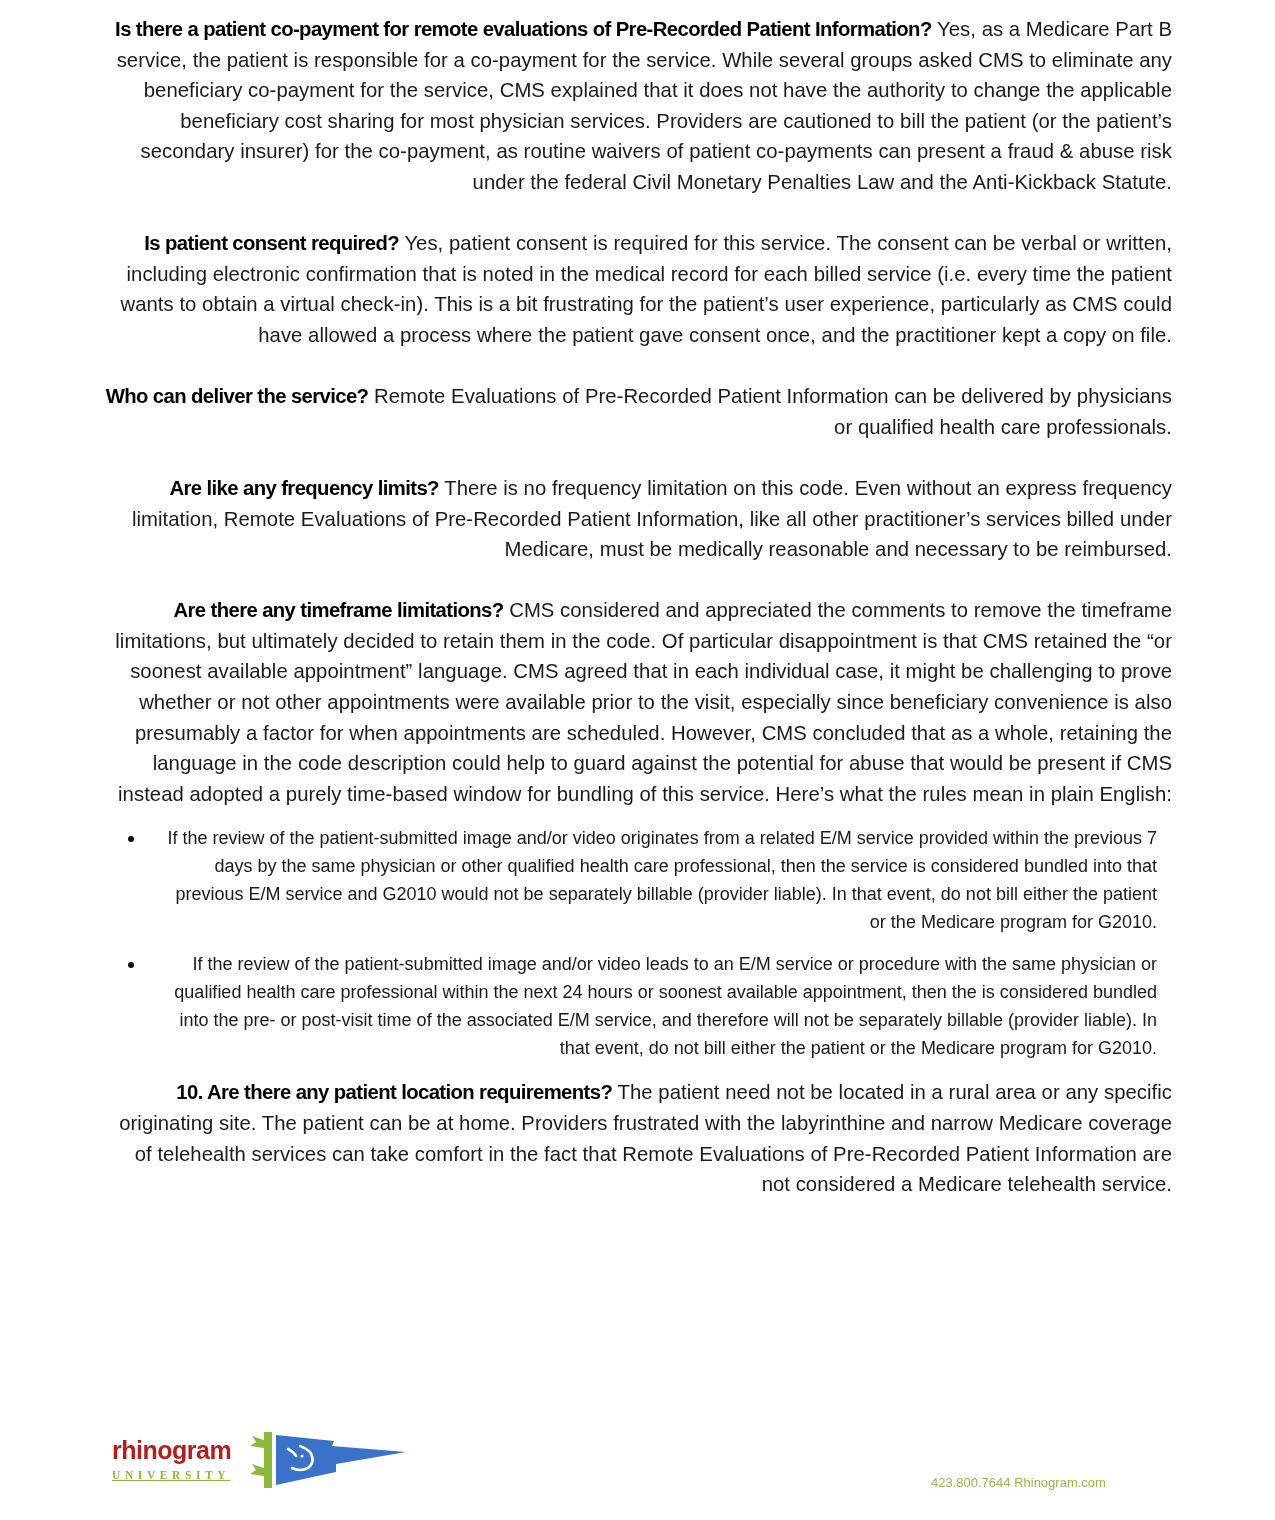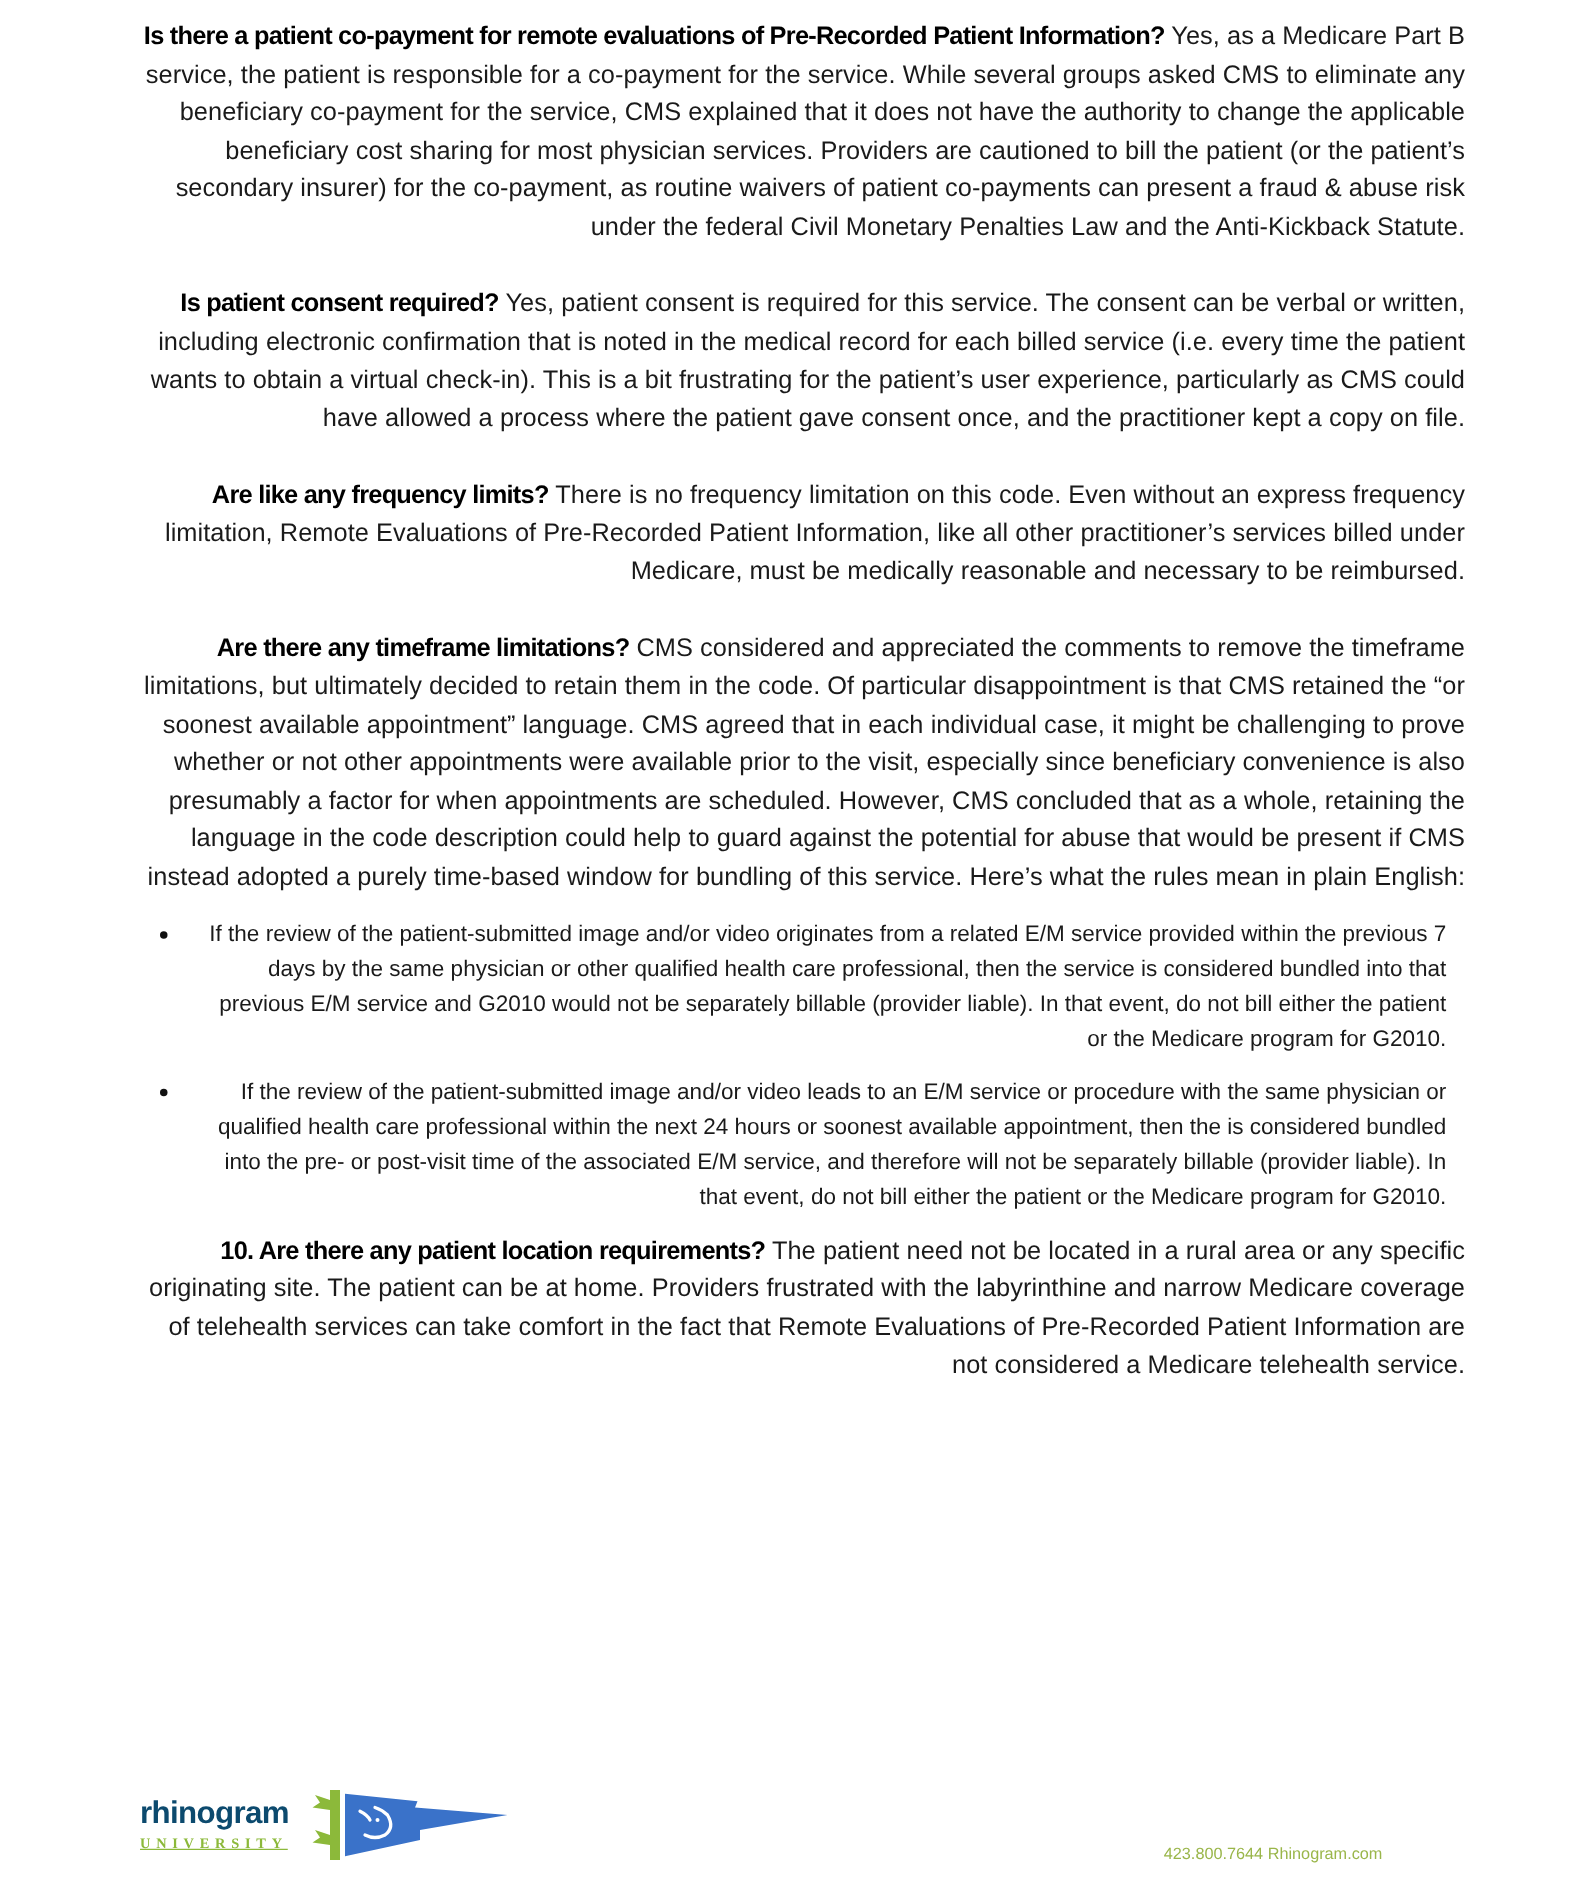--- a/index.html
+++ b/index.html
@@ -22,41 +22,44 @@
     .bullet-dot {
       position: absolute; left: 11px; top: 12px; width: 6px; height: 6px;
       border-radius: 50%; background: #111;
     }
     .para.tight { margin-bottom: 12px; }
     .footer-logo {
       position: absolute; left: 110px; top: 1432px; width: 300px; height: 60px;
     }
     .logo-word {
       position: absolute; left: 2px; top: 4px; font-family: "Liberation Sans", sans-serif;
-      font-weight: bold; font-size: 25px; color: #0c4a6e; letter-spacing: -0.5px;
+      font-weight: bold; font-size: 25px; color: #b91c1c; letter-spacing: -0.5px;
     }
     .logo-sub {
       position: absolute; left: 2px; top: 37px; font-family: "Liberation Serif", serif;
       font-weight: bold; font-size: 11.5px; color: #8cb93a; letter-spacing: 4.6px; text-decoration: underline;
     }
     .pennant { position: absolute; left: 136px; top: 0; }
     .footer-contact {
       position: absolute; left: 931px; top: 1475px;
       font-family: "Liberation Sans", sans-serif; font-size: 13px; color: #9ab64a;
     }
   </style>
 </head>
 <body>
 
 <div class="page">
   <p class="para">
     <span class="q">Is there a patient co-payment for remote evaluations of Pre-Recorded Patient Information?</span><span> Yes, as a Medicare Part B service, the patient is responsible for a co-payment for the service. While several groups asked CMS to eliminate any beneficiary co-payment for the service, CMS explained that it does not have the authority to change the applicable beneficiary cost sharing for most physician services. Providers are cautioned to bill the patient (or the patient’s secondary insurer) for the co-payment, as routine waivers of patient co-payments can present a fraud &amp; abuse risk under the federal Civil Monetary Penalties Law and the Anti-Kickback Statute.</span>
   </p>
   <p class="para">
     <span class="q">Is patient consent required?</span><span> Yes, patient consent is required for this service.  The consent can be verbal or written, including electronic confirmation that is noted in the medical record for each billed service (i.e. every time the patient wants to obtain a virtual check-in). This is a bit frustrating for the patient’s user experience, particularly as CMS could have allowed a process where the patient gave consent once, and the practitioner kept a copy on file.</span>
+  </p>
+  <p class="para">
+    <span class="q">Who can deliver the service?</span><span> Remote Evaluations of Pre-Recorded Patient Information can be delivered by physicians or qualified health care professionals.</span>
   </p>
   <p class="para">
     <span class="q">Are like any frequency limits?</span><span> There is no frequency limitation on this code.  Even without an express frequency limitation, Remote Evaluations of Pre-Recorded Patient Information, like all other practitioner’s services billed under Medicare, must be medically reasonable and necessary to be reimbursed.</span>
   </p>
   <p class="para tight">
     <span class="q">Are there any timeframe limitations?</span><span> CMS considered and appreciated the comments to remove the timeframe limitations, but ultimately decided to retain them in the code. Of particular disappointment is that CMS retained the “or soonest available appointment” language.  CMS agreed that in each individual case, it might be challenging to prove whether or not other appointments were available prior to the visit, especially since beneficiary convenience is also presumably a factor for when appointments are scheduled. However, CMS concluded that as a whole, retaining the language in the code description could help to guard against the potential for abuse that would be present if CMS instead adopted a purely time-based window for bundling of this service. Here’s what the rules mean in plain English:</span>
   </p>
   <ul class="bullets">
     <li>
       <span class="bullet-dot"></span>

